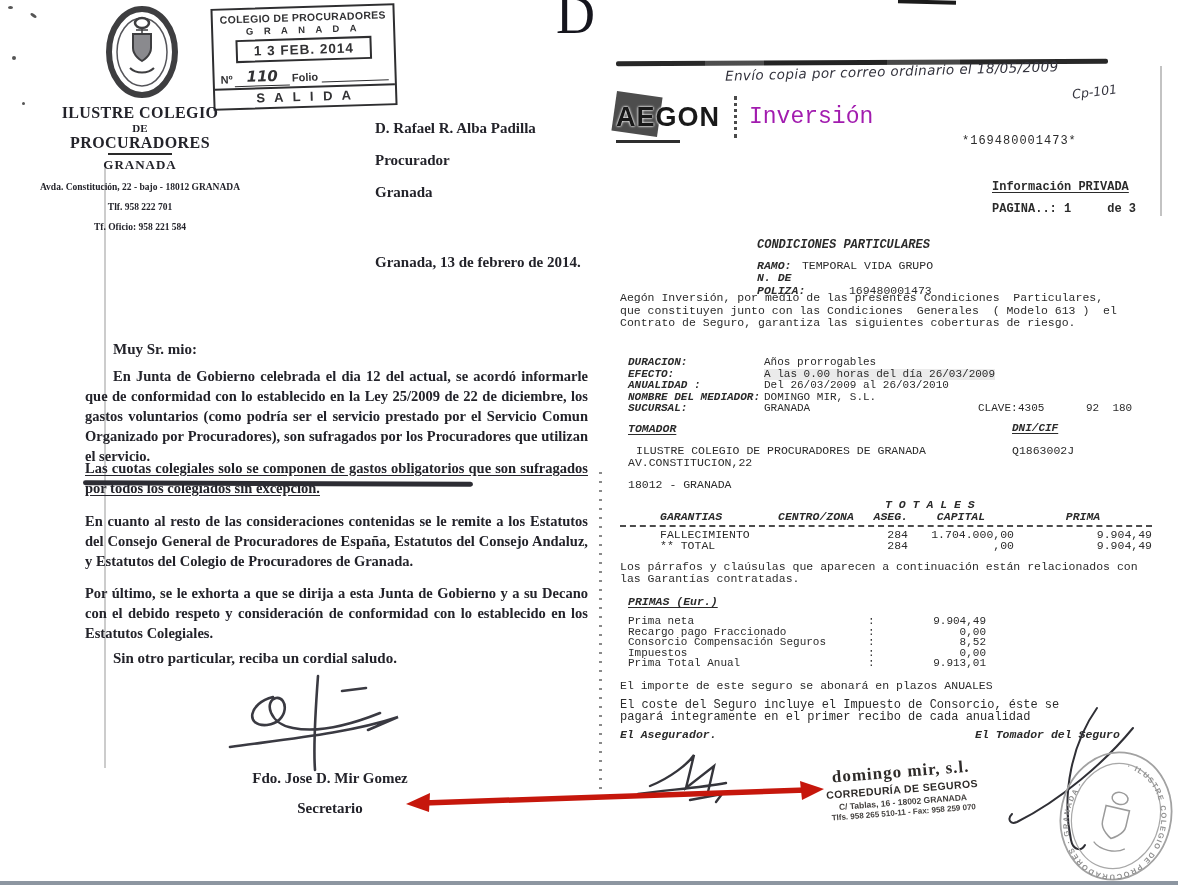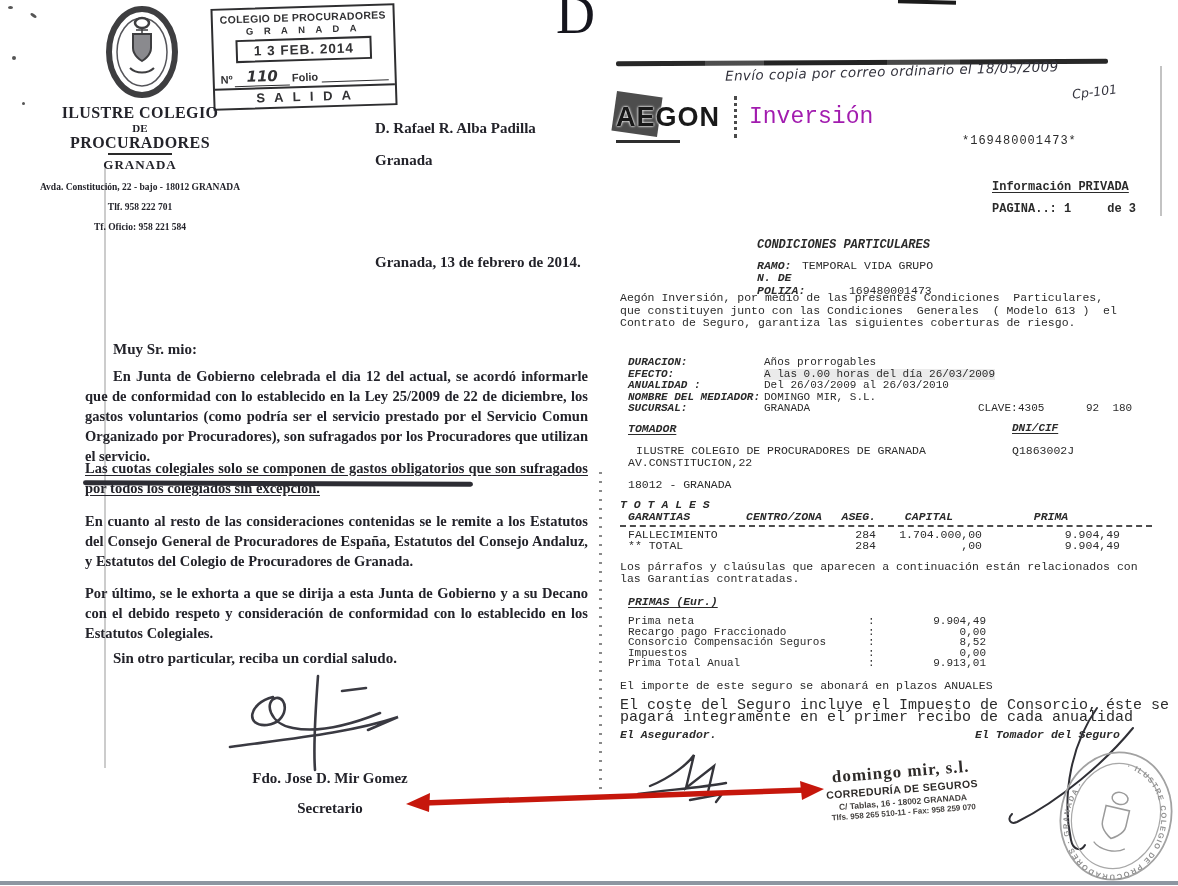--- a/index.html
+++ b/index.html
@@ -91,39 +91,39 @@
   .clave-x{position:absolute;left:458px;white-space:pre;}
 
   .tomador-h{left:628px;top:422px;font-size:11.5px;}
   .dni-h{left:1012px;top:422px;font-size:11px;}
   .tomador-n{left:636px;top:444px;font-size:11.5px;}
   .tomador-d{left:1012px;top:444px;font-size:11.5px;}
   .tomador-a{left:628px;top:456px;font-size:11.5px;}
   .tomador-c{left:628px;top:478px;font-size:11.5px;}
 
   .gtable{left:620px;top:498px;width:532px;font-size:11.5px;}
-  .tot-h{font-weight:700;font-style:italic;}
-  .trow{display:flex;line-height:11.5px;}
+  .tot-h{margin-left:265px;font-weight:700;font-style:italic;}
+  .trow{display:flex;line-height:11.5px;justify-content:flex-end;}
   .c1{width:118px;padding-left:8px;flex:none;}
   .c2{width:82px;flex:none;}
   .c3{width:48px;flex:none;text-align:right;}
   .c4{width:106px;flex:none;text-align:right;}
   .c5{width:138px;flex:none;text-align:right;}
   .thead .c4,.thead .c5{text-align:center;}
   .tdash{border-top:2px dashed #4c4c4c;margin:2px 0;}
 
   .clauses{left:620px;top:561px;font-size:11.5px;line-height:11.5px;}
   .primas{left:628px;top:595px;font-size:11px;width:380px;}
   .primas-h{font-size:11.5px;margin-bottom:8px;}
   .prow{display:flex;line-height:10.6px;}
   .prow .pl{width:240px;flex:none;}
   .prow .pc{width:12px;flex:none;}
   .prow .pv{width:106px;flex:none;text-align:right;}
   .note1{left:620px;top:679px;font-size:11.5px;text-align:right;}
-  .note2{left:620px;top:700px;font-size:15px;line-height:11.5px;}
+  .note2{left:620px;top:700px;font-size:12px;line-height:11.5px;}
   .aseg-l{left:620px;top:728px;font-size:11.5px;}
   .toma-l{left:975px;top:728px;font-size:11.5px;}
 
   .broker{left:793px;top:762px;width:218px;text-align:center;transform:rotate(-4.5deg);color:#2f2c2a;}
   .broker-name{font-family:"Liberation Serif",serif;font-weight:700;font-size:17px;letter-spacing:1px;}
   .broker-2{font-family:"Liberation Sans",sans-serif;font-weight:700;font-size:10.5px;letter-spacing:.4px;margin-top:1px;}
   .broker-3{font-family:"Liberation Sans",sans-serif;font-weight:700;font-size:8.5px;color:#44413f;margin-top:2px;}
   .broker-4{font-family:"Liberation Sans",sans-serif;font-weight:700;font-size:8px;color:#44413f;margin-top:1px;}
 
   .microtext{left:599px;top:468px;width:3px;height:330px;
@@ -174,20 +174,21 @@
     <div class="lh-3">PROCURADORES</div>
     <div class="lh-rule"></div>
     <div class="lh-city">GRANADA</div>
     <div class="lh-addr">Avda. Constitución, 22 - bajo - 18012 GRANADA</div>
     <div class="lh-addr">Tlf. 958 222 701</div>
     <div class="lh-addr">Tf. Oficio: 958 221 584</div>
   </div>
 
   <div class="abs addressee letter-text">
     <div>D. Rafael R. Alba Padilla</div>
+    <div>Procurador</div>
     <div>Granada</div>
   </div>
 
   <div class="abs dateline letter-text">Granada, 13 de febrero de 2014.</div>
   <div class="abs salutation letter-text">Muy Sr. mio:</div>
 
   <div class="abs bodyp indent letter-text" style="left:85px;top:366px;">En Junta de Gobierno celebrada el dia 12 del actual, se acordó informarle que de conformidad con lo establecido en la Ley 25/2009 de 22 de diciembre, los gastos voluntarios (como podría ser el servicio prestado por el Servicio Comun Organizado por Procuradores), son sufragados por los Procuradores que utilizan el servicio.</div>
   <div class="abs bodyp underlined letter-text" style="left:85px;top:458px;">Las cuotas colegiales solo se componen de gastos obligatorios que son sufragados por todos los colegiados sin excepción.</div>
   <div class="abs marker-line"></div>
   <div class="abs bodyp letter-text" style="left:85px;top:511px;">En cuanto al resto de las consideraciones contenidas se le remite a los Estatutos del Consejo General de Procuradores de España, Estatutos del Consejo Andaluz, y Estatutos del Colegio de Procuradores de Granada.</div>

